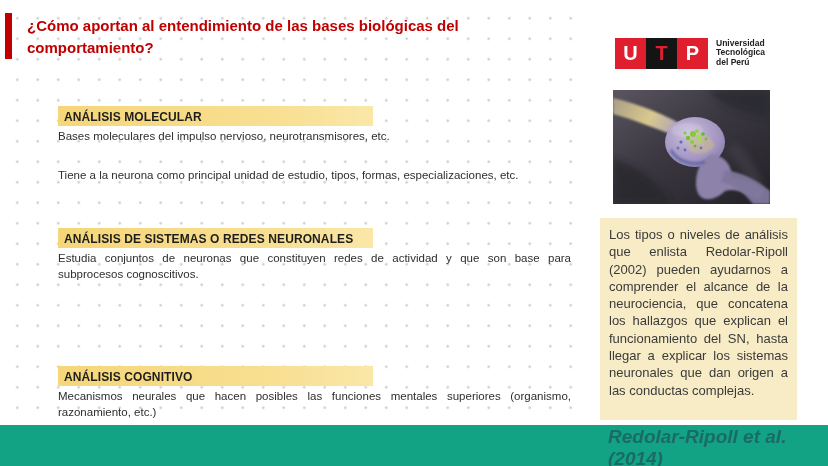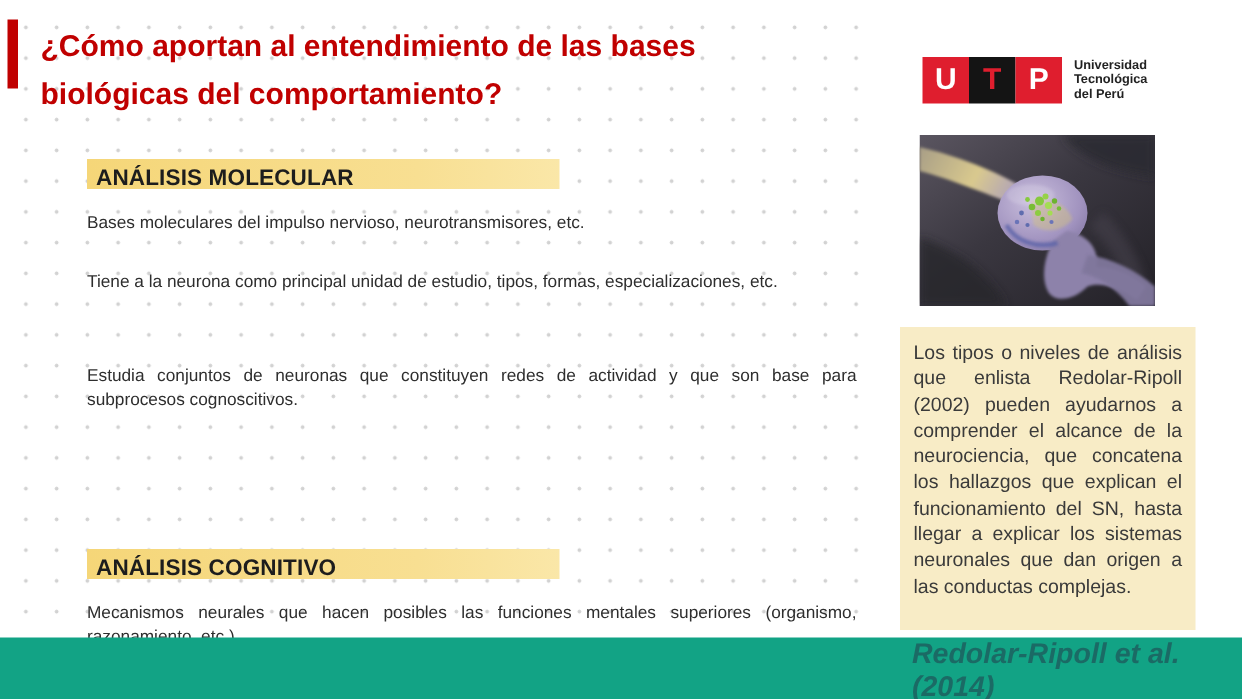--- a/index.html
+++ b/index.html
@@ -11,35 +11,35 @@
   
   .dots{
     position:absolute; left:0; top:0; width:584px; height:425px;
     background-image:radial-gradient(circle,#d2d2d2 1.1px, transparent 1.5px);
     background-size:20.5px 20.5px; background-position:7px 8px;
     pointer-events:none;
   }
   .accent-bar{position:absolute; left:5px; top:13px; width:7px; height:46px; background:#C00000;}
   .title{
     position:absolute; left:27px; top:15px; width:520px;
-    font-size:20px; font-weight:bold; color:#C00000; line-height:32px;
+    font-size:15px; font-weight:bold; color:#C00000; line-height:22px;
   }
   .subtitle{
     position:absolute; left:48px; top:76px;
     font-size:16.5px; font-weight:bold; color:#121212; letter-spacing:-0.2px;
   }
   .sec{position:absolute; left:58px; width:513px;}
   .sec1{top:106px}.sec2{top:165px}.sec3{top:228px}.sec4{top:294px}.sec5{top:366px}
   .sec-head{
     width:315px; height:20px; box-sizing:border-box; padding:4px 0 0 6px;
     background:linear-gradient(90deg,#F5D678 0%,#F8DF92 70%,#FAE7A8 100%);
-    font-size:15px; font-weight:bold; color:#1d1d1d; letter-spacing:0.1px;
+    font-size:12px; font-weight:bold; color:#1d1d1d; letter-spacing:0.1px;
   }
   .sec-body{
-    margin-top:16px; font-size:11.5px; line-height:15.8px; color:#2e2e2e;
+    margin-top:3px; font-size:11.5px; line-height:15.8px; color:#2e2e2e;
     text-align:justify;
   }
   
   .logo-card{position:absolute; left:607px; top:28px; width:196px; height:50px; background:#fff; border-radius:6px;}
   .logo-row{display:flex; align-items:center; height:100%; padding-left:8px;}
   .logo-sq{width:31px; height:31px; display:flex; align-items:center; justify-content:center;
            font-size:20px; font-weight:800; line-height:31px;}
   .sq-red{background:#DF1E2E; color:#ffffff;}
   .sq-black{background:#141414; color:#DF1E2E;}
   .logo-org{font-size:8.5px; font-weight:bold; color:#222; line-height:9.5px; margin-left:8px;}
@@ -70,20 +70,21 @@
   <div class="sec sec1">
     <div class="sec-head">ANÁLISIS MOLECULAR</div>
     <div class="sec-body">Bases moleculares del impulso nervioso, neurotransmisores, etc.</div>
   </div>
 
   <div class="sec sec2">
     <div class="sec-body">Tiene a la neurona como principal unidad de estudio, tipos, formas, especializaciones, etc.</div>
   </div>
 
   <div class="sec sec3">
+    <div class="sec-head">ANÁLISIS DE SISTEMAS O REDES NEURONALES</div>
     <div class="sec-body">Estudia conjuntos de neuronas que constituyen redes de actividad y que son base para subprocesos cognoscitivos.</div>
   </div>
 
 
   <div class="sec sec5">
     <div class="sec-head">ANÁLISIS COGNITIVO</div>
     <div class="sec-body">Mecanismos neurales que hacen posibles las funciones mentales superiores (organismo, razonamiento, etc.)</div>
   </div>
 
   <div class="logo-card">

